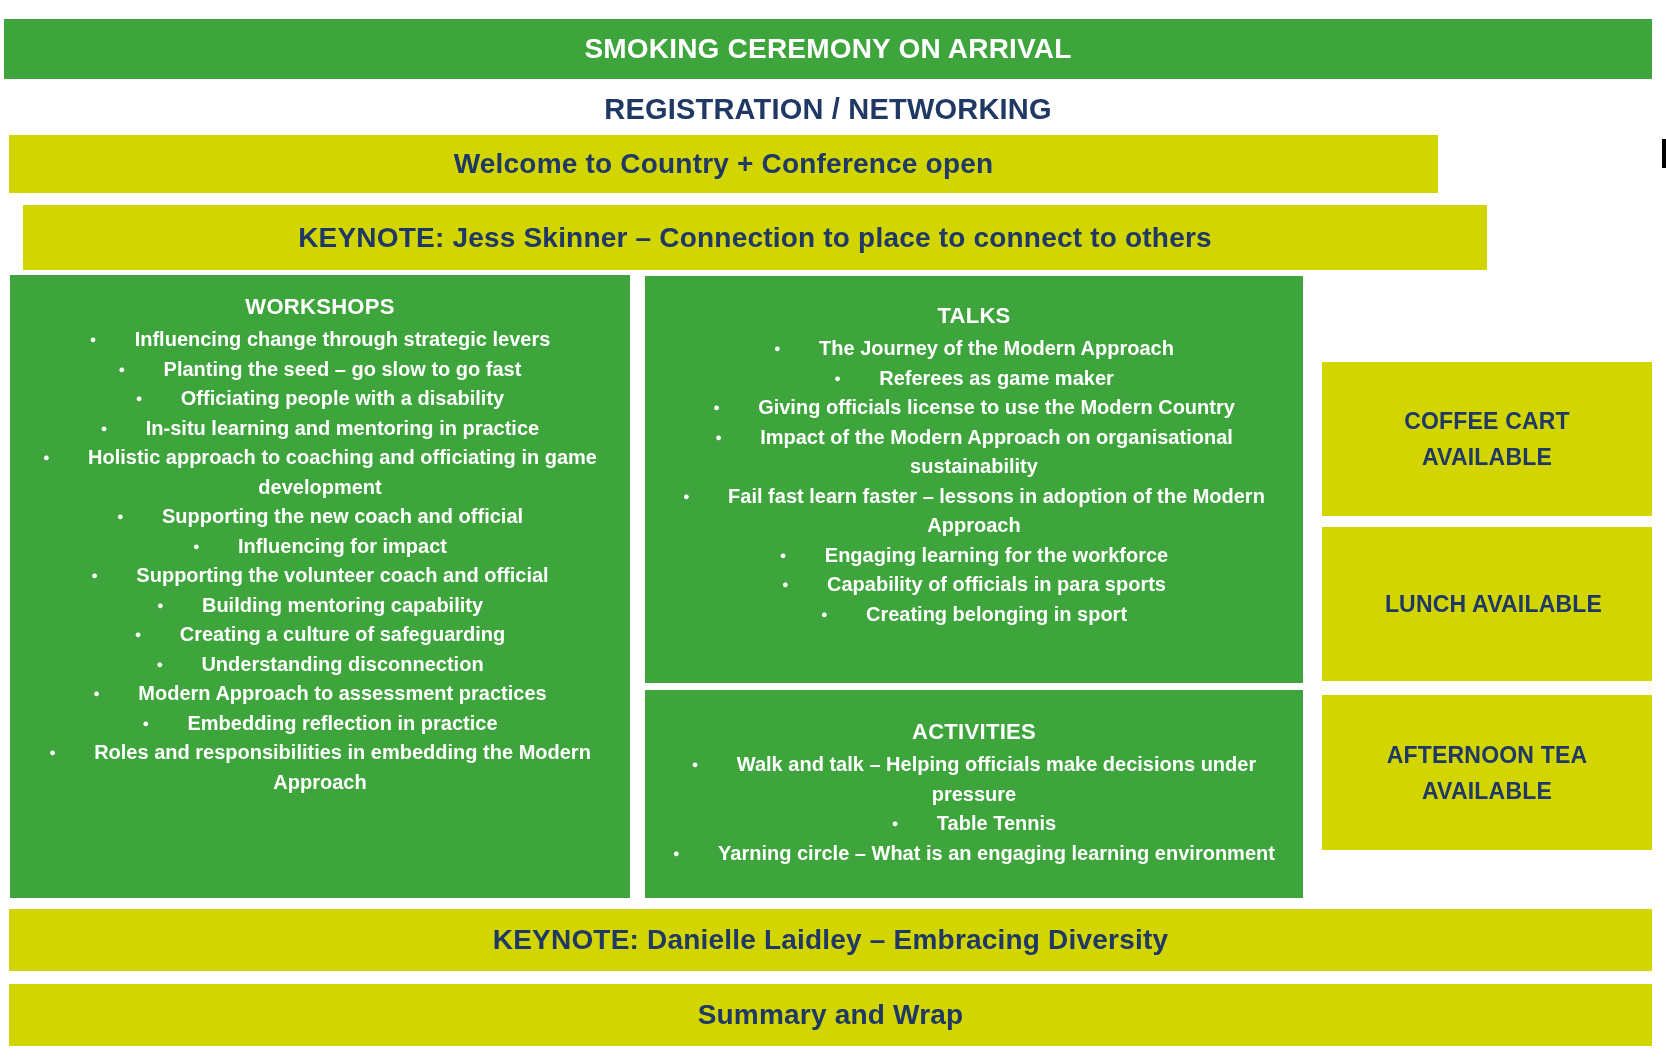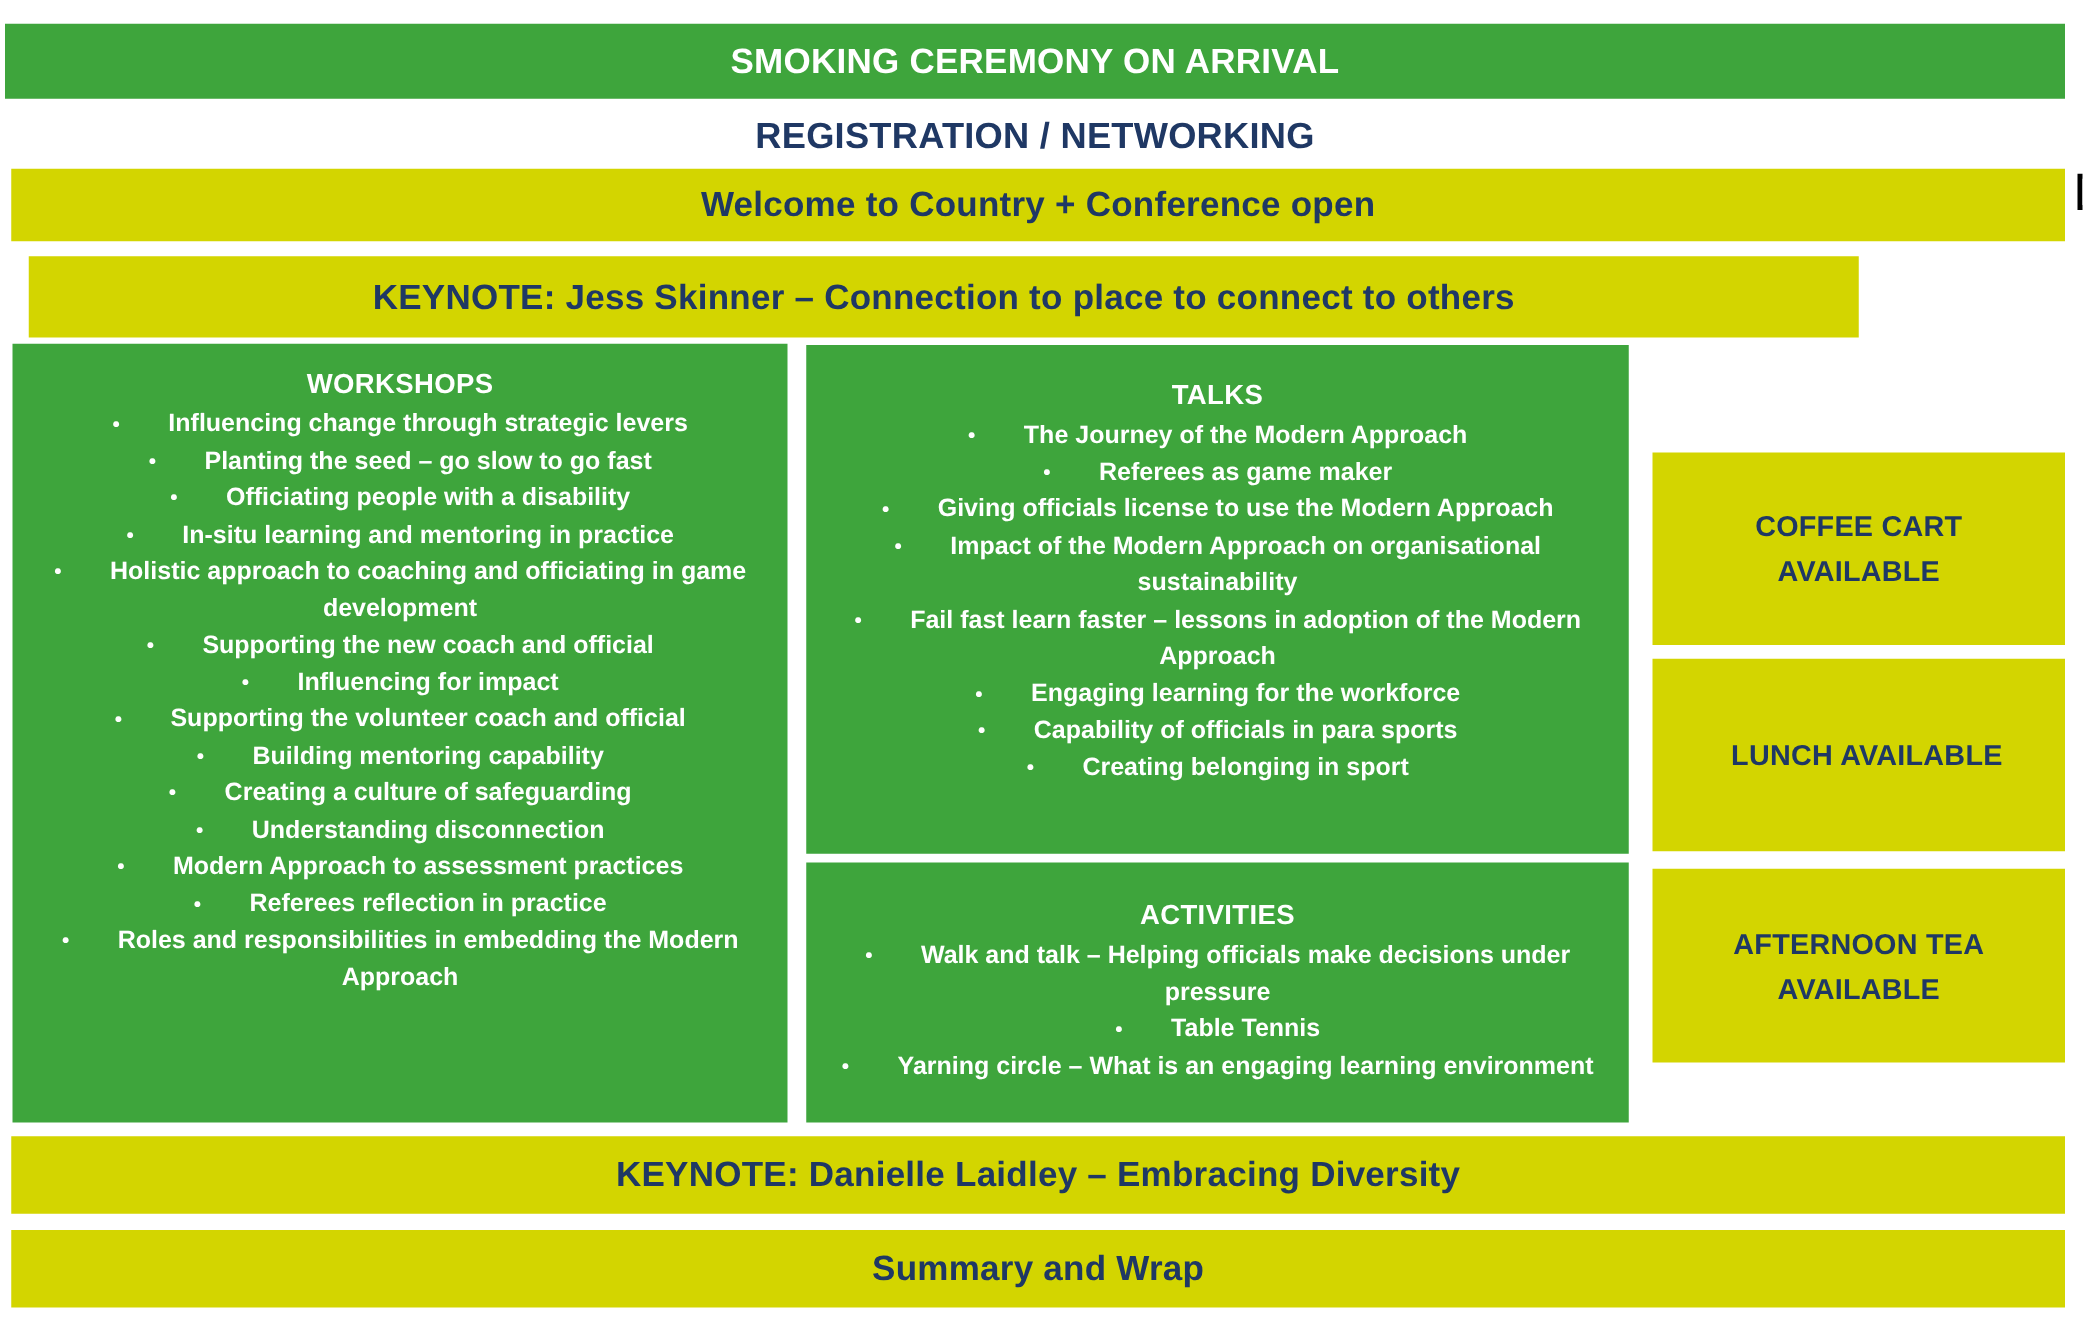--- a/index.html
+++ b/index.html
@@ -84,21 +84,21 @@
 <body style="--green: #3EA53C; --yellow: #D3D500; --navy: #1F3864; --white: #ffffff;">
 
 <div class="abs banner green" style="left:4px; top:19px; width:1648px; height:60px;">
   <span class="banner-text">SMOKING CEREMONY ON ARRIVAL</span>
 </div>
 
 <div class="abs reg-line" style="left:4px; top:79px; width:1648px; height:60px;">
   <span>REGISTRATION / NETWORKING</span>
 </div>
 
-<div class="abs banner yellow" style="left:9px; top:135px; width:1643px; height:58px;">
+<div class="abs banner yellow" style="left:9px; top:135px; width:1429px; height:58px;">
   <span class="banner-text">Welcome to Country + Conference open</span>
 </div>
 
 <div class="abs banner yellow" style="left:23px; top:205px; width:1464px; height:65px;">
   <span class="banner-text">KEYNOTE: Jess Skinner – Connection to place to connect to others</span>
 </div>
 
 <div class="abs panel" style="left:10px; top:275px; width:620px; height:623px; padding-top:18px;">
   <div class="panel-title">WORKSHOPS</div>
   <div>
@@ -122,35 +122,35 @@
       <div class="item"><span class="bullet">●</span><span>Supporting the volunteer coach and official</span></div>
 
       <div class="item"><span class="bullet">●</span><span>Building mentoring capability</span></div>
 
       <div class="item"><span class="bullet">●</span><span>Creating a culture of safeguarding</span></div>
 
       <div class="item"><span class="bullet">●</span><span>Understanding disconnection</span></div>
 
       <div class="item"><span class="bullet">●</span><span>Modern Approach to assessment practices</span></div>
 
-      <div class="item"><span class="bullet">●</span><span>Referees reflection in practice</span></div>
+      <div class="item"><span class="bullet">●</span><span>Embedding reflection in practice</span></div>
 
       <div class="item"><span class="bullet">●</span><span>Roles and responsibilities in embedding the Modern Approach</span></div>
     </div>
 </div>
 
 <div class="abs panel" style="left:645px; top:276px; width:658px; height:407px; padding-top:26px;">
   <div class="panel-title">TALKS</div>
   <div>
 
       <div class="item"><span class="bullet">●</span><span>The Journey of the Modern Approach</span></div>
 
       <div class="item"><span class="bullet">●</span><span>Referees as game maker</span></div>
 
-      <div class="item"><span class="bullet">●</span><span>Giving officials license to use the Modern Approach</span></div>
+      <div class="item"><span class="bullet">●</span><span>Giving officials license to use the Modern Country</span></div>
 
       <div class="item"><span class="bullet">●</span><span>Impact of the Modern Approach on organisational sustainability</span></div>
 
       <div class="item"><span class="bullet">●</span><span>Fail fast learn faster – lessons in adoption of the Modern Approach</span></div>
 
       <div class="item"><span class="bullet">●</span><span>Engaging learning for the workforce</span></div>
 
       <div class="item"><span class="bullet">●</span><span>Capability of officials in para sports</span></div>
 
       <div class="item"><span class="bullet">●</span><span>Creating belonging in sport</span></div>

